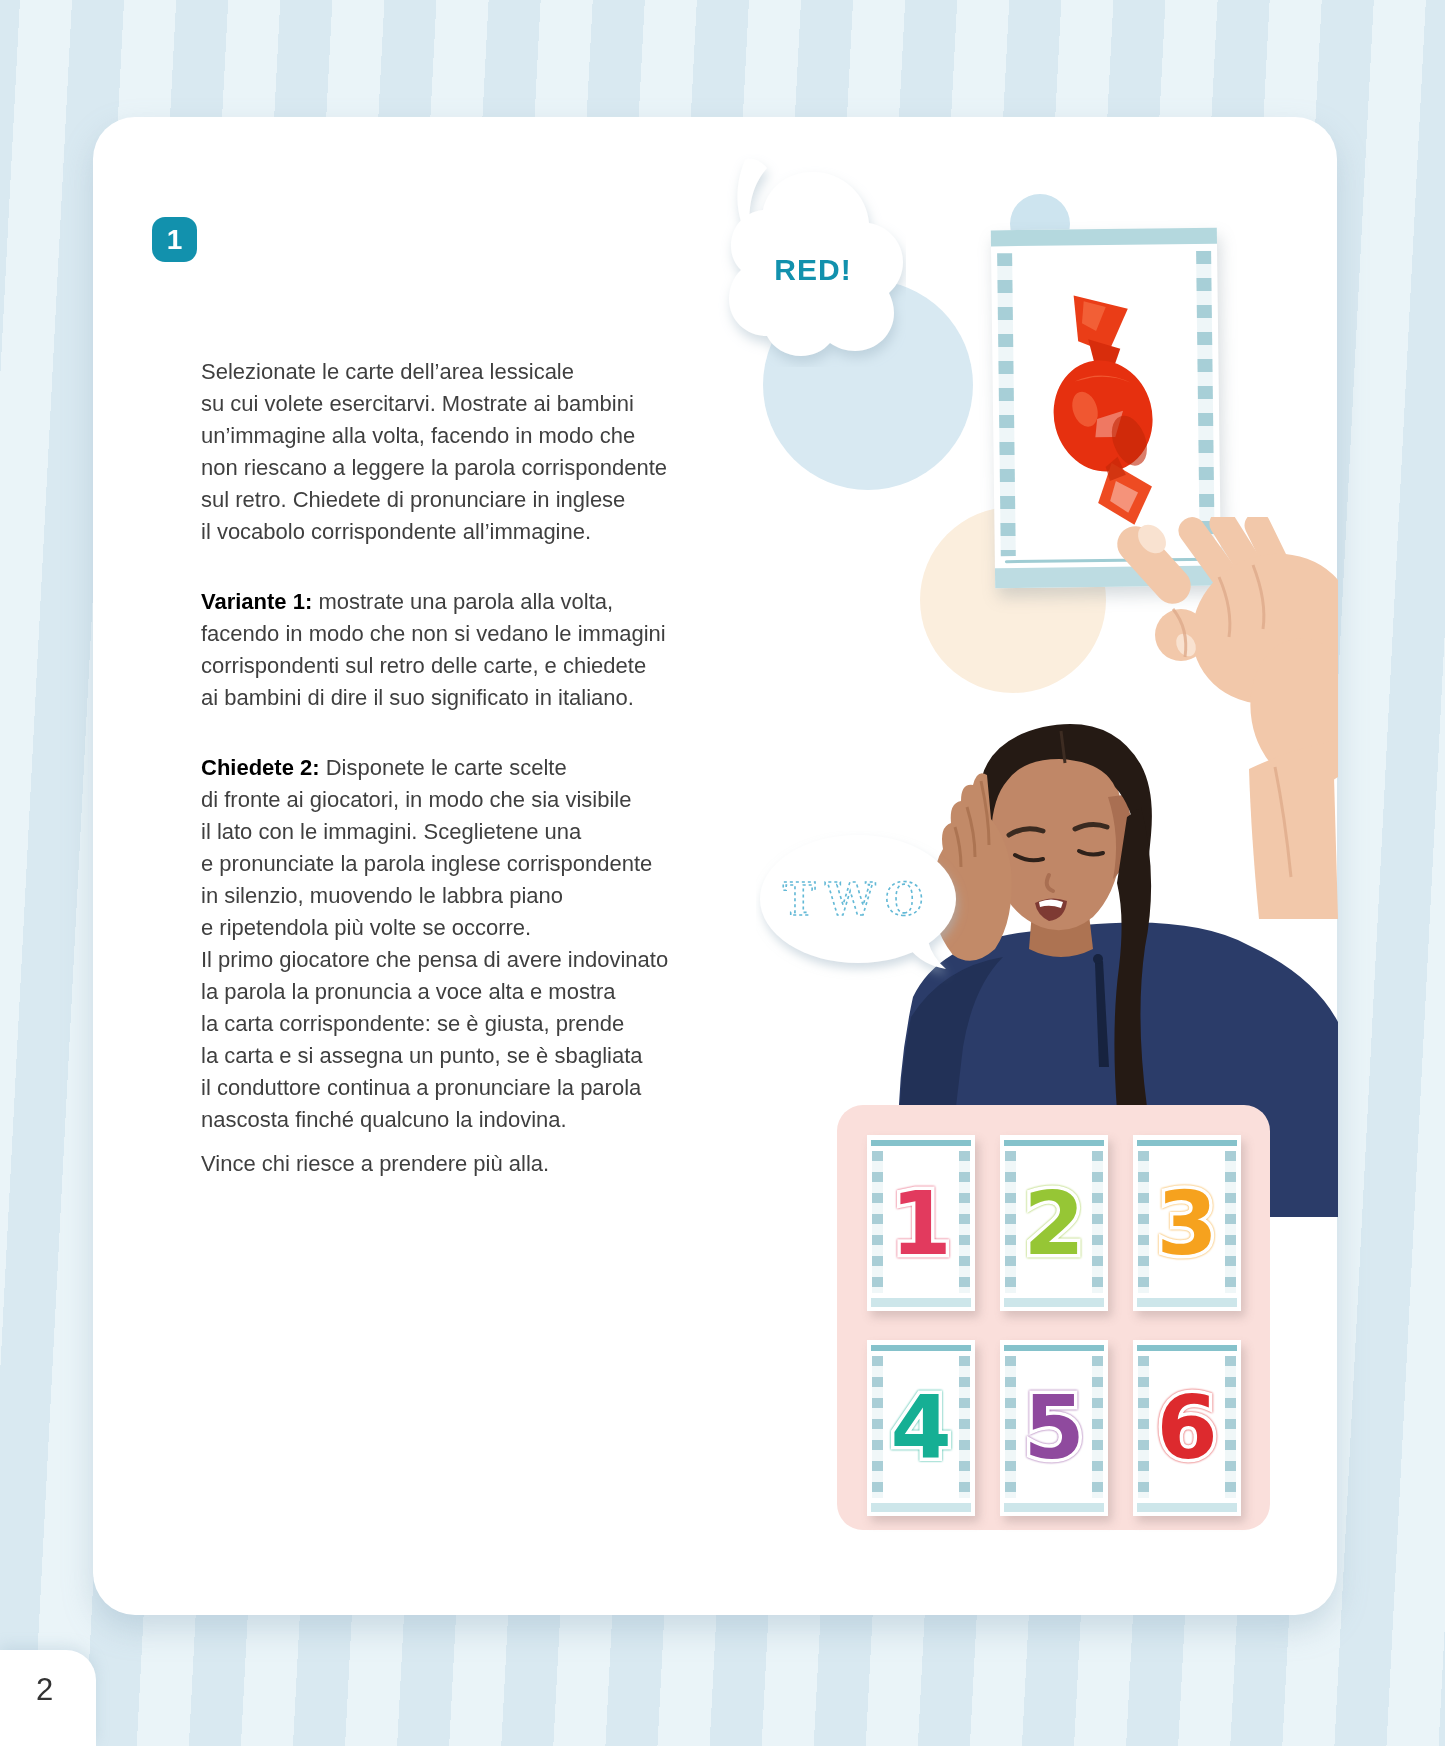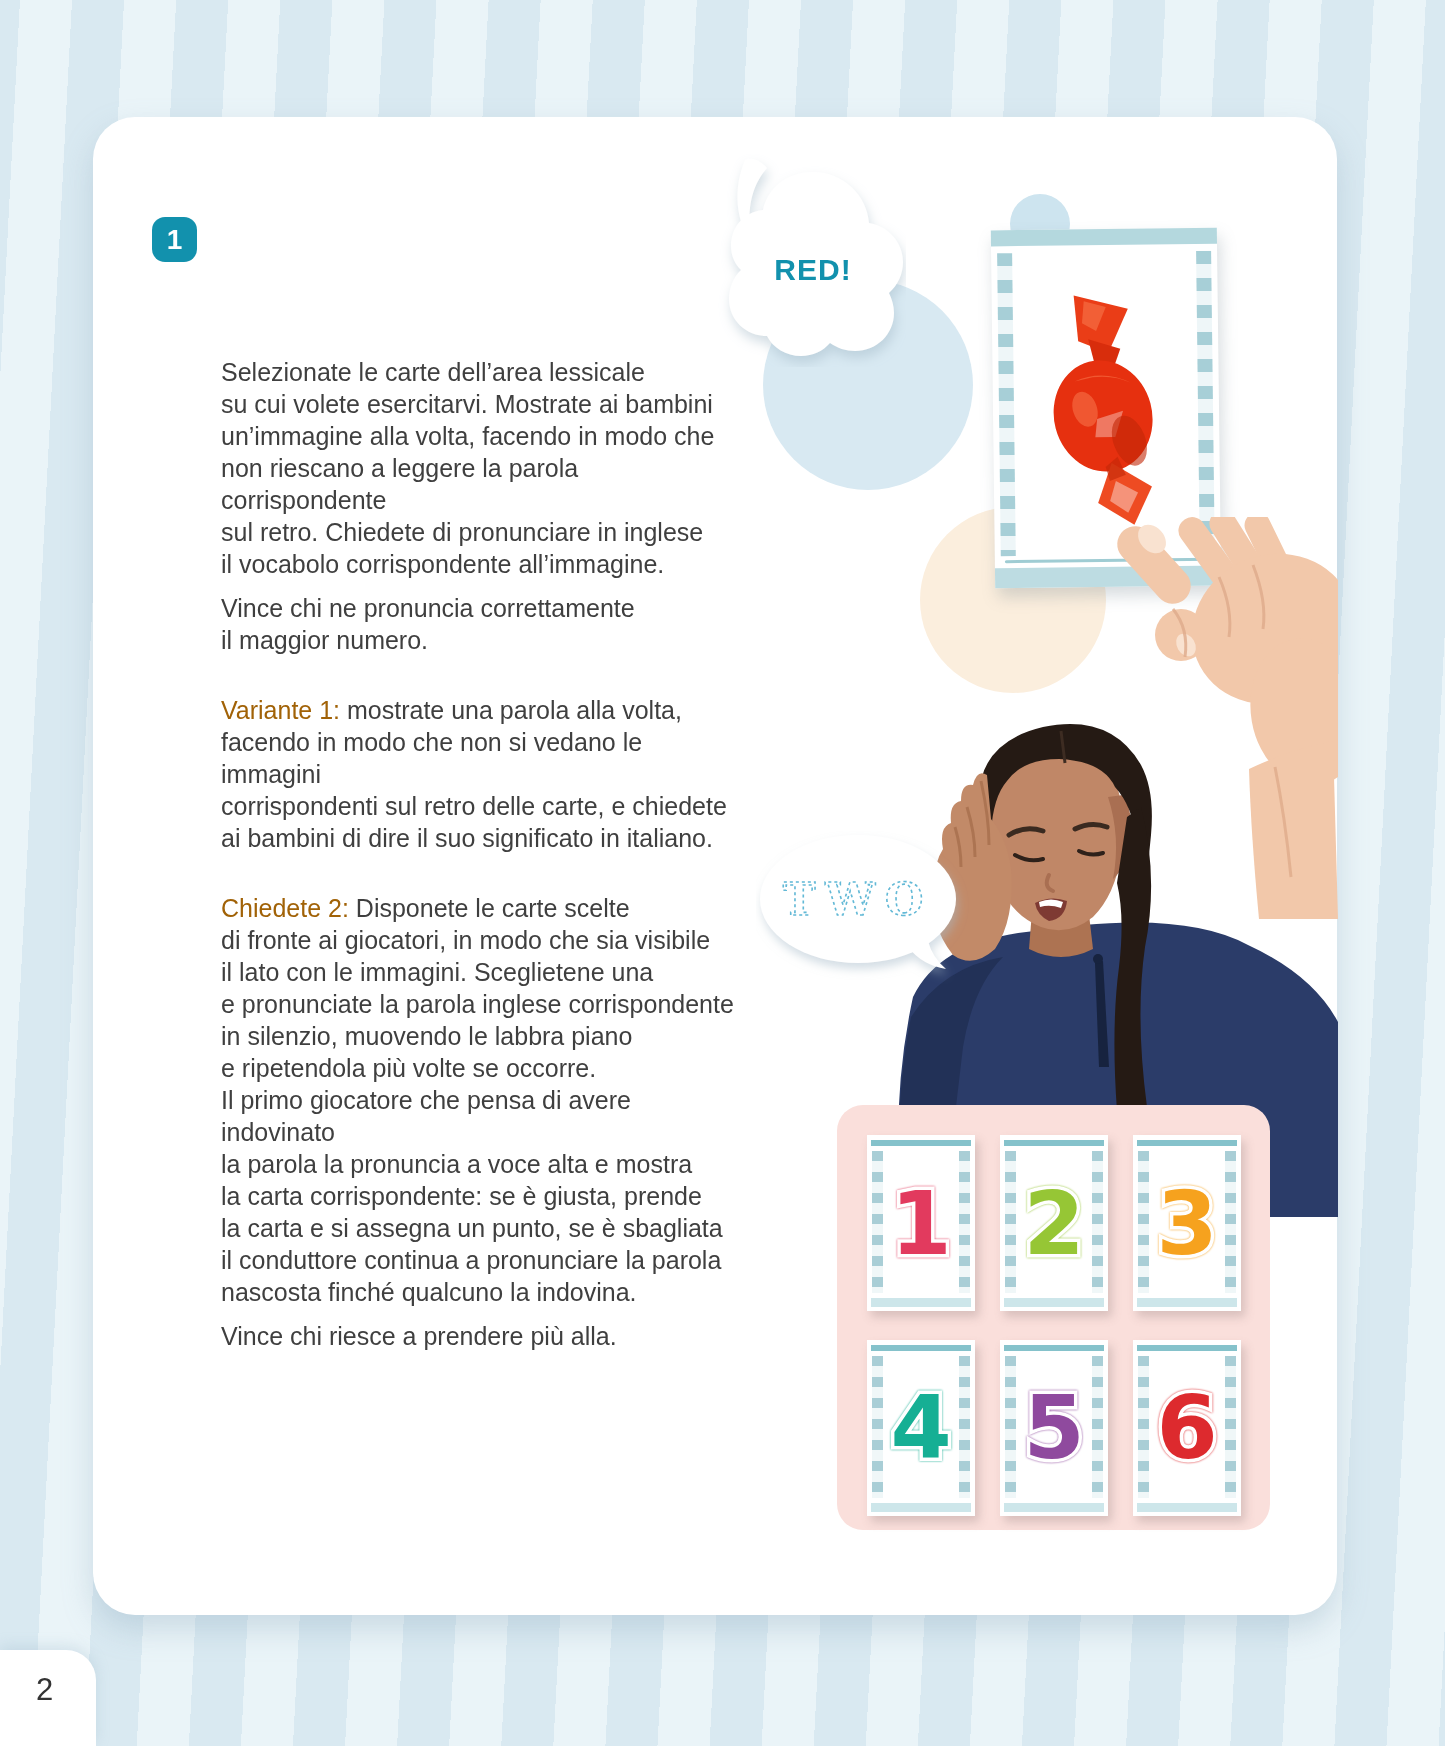--- a/index.html
+++ b/index.html
@@ -22,24 +22,24 @@
 
   
   .badge{position:absolute;left:59px;top:100px;width:45px;height:45px;background:#1291ad;
     border-radius:13px;color:#fff;font-weight:bold;font-size:28px;
     display:flex;align-items:center;justify-content:center;}
   .title{position:absolute;left:108px;top:90px;font-size:40px;line-height:59px;
     font-weight:bold;color:#1492ae;letter-spacing:.5px;white-space:pre-line;}
 
   
   .copy{position:absolute;left:108px;top:239px;width:515px;color:#3f3f3f;
-    font-size:25px;line-height:32px;margin-left:20px;}
+    font-size:22px;line-height:32px;}
   .copy p{margin:0 0 12px 0;white-space:pre-line;}
   .copy p.sect{margin-top:38px;}
-  .copy b{font-weight:normal;color:#a16207;}
+  .copy b{font-weight:bold;color:#000000;}
 
   
   .circle{position:absolute;border-radius:50%;}
   .circle-blue{left:670px;top:163px;width:210px;height:210px;background:#d8e9f2;}
   .circle-peach{left:827px;top:390px;width:186px;height:186px;background:#fbeedd;}
   .circle-bump{left:917px;top:77px;width:60px;height:60px;background:#cde4ef;}
 
   
   .cloud-red{position:absolute;left:608px;top:35px;width:205px;height:215px;}
 
@@ -95,22 +95,20 @@
 
   <div class="badge z2">1</div>
 
   <div class="copy z2">
     <p><b></b><span>Selezionate le carte dell’area lessicale
 su cui volete esercitarvi. Mostrate ai bambini
 un’immagine alla volta, facendo in modo che
 non riescano a leggere la parola corrispondente
 sul retro. Chiedete di pronunciare in inglese
 il vocabolo corrispondente all’immagine.</span></p>
-    <p><b></b><span>Vince chi ne pronuncia correttamente
-il maggior numero.</span></p>
     <p class="sect"><b>Variante 1:</b><span> mostrate una parola alla volta,
 facendo in modo che non si vedano le immagini
 corrispondenti sul retro delle carte, e chiedete
 ai bambini di dire il suo significato in italiano.</span></p>
     <p class="sect"><b>Chiedete 2:</b><span> Disponete le carte scelte
 di fronte ai giocatori, in modo che sia visibile
 il lato con le immagini. Sceglietene una
 e pronunciate la parola inglese corrispondente
 in silenzio, muovendo le labbra piano
 e ripetendola più volte se occorre.

